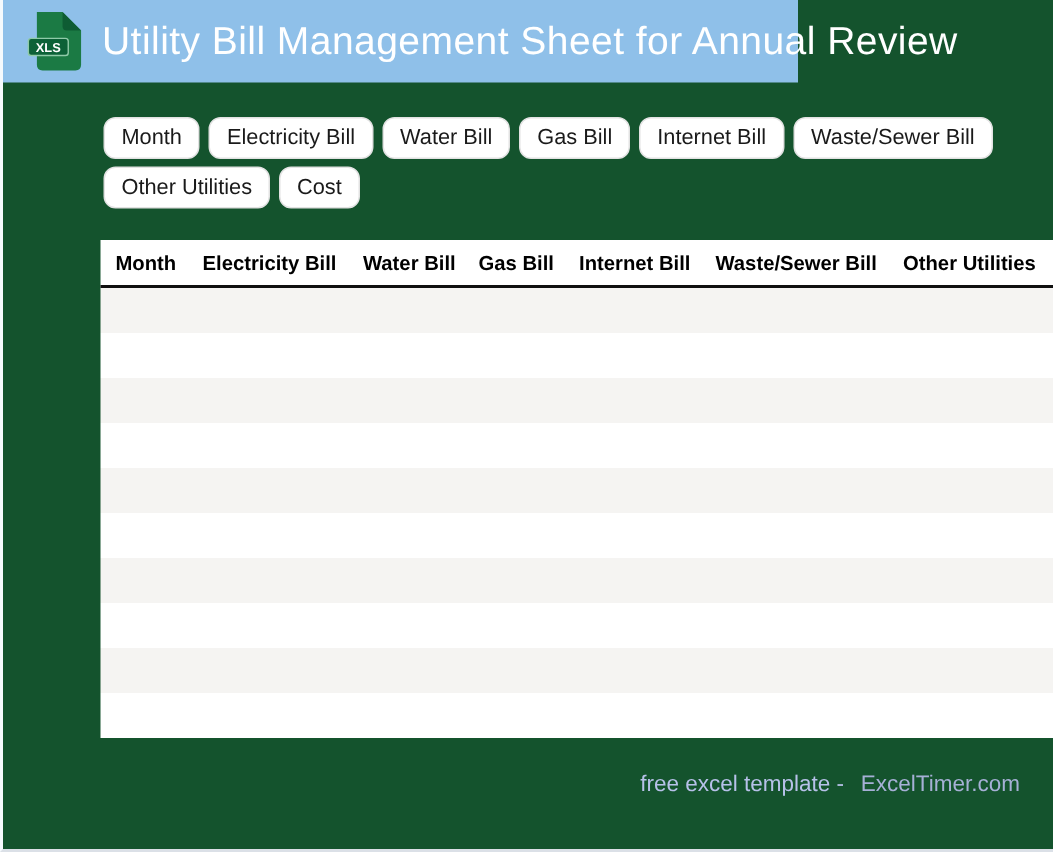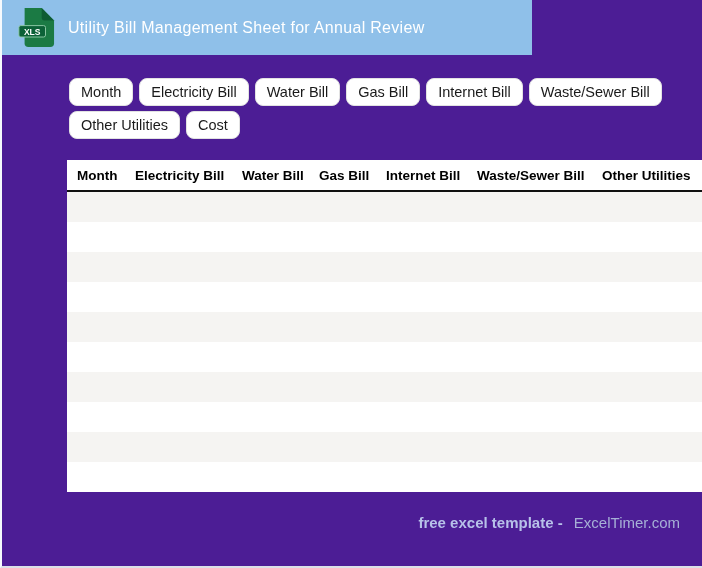--- a/index.html
+++ b/index.html
@@ -3,37 +3,37 @@
 <meta charset="utf-8">
 <style>
   html, body { margin: 0; padding: 0; }
   body {
     width: 702px; height: 568px; overflow: hidden;
     background: #ffffff;
     font-family: "Liberation Sans", sans-serif;
   }
   .page {
     position: relative; width: 702px; height: 568px;
-    background: #4c1d95; overflow: hidden;
+    background: #14532d; overflow: hidden;
     box-sizing: border-box;
     border-bottom: 2px solid #dbe0e7;
     border-left: 2px solid #f6fafd;
   }
   
   .header-bar {
     position: absolute; left: 0; top: 0;
     width: 530px; height: 55px;
     background: #8fc0e9;
     display: flex; align-items: center;
   }
   .file-icon { margin-left: 15px; flex: 0 0 auto; display: block; }
   .header-title {
     margin-left: 13px;
     color: #ffffff;
-    font-size: 16px; font-weight: 500; letter-spacing: 0.3px;
+    font-size: 26px; font-weight: 500; letter-spacing: 0.3px;
     white-space: nowrap;
   }
   
   .chips-row {
     position: absolute; left: 67px; top: 78px; width: 615px;
     display: flex; flex-wrap: wrap; gap: 5px 6px;
   }
   .chip {
     background: #ffffff;
     border: 1px solid #e2e2e2;
@@ -59,21 +59,21 @@
     white-space: nowrap; flex: 0 0 auto;
   }
   .trow { height: 30px; width: 100%; }
   .trow.odd  { background: #f5f4f2; }
   .trow.even { background: #ffffff; }
   
   .footer {
     position: absolute; right: 22px; top: 514px;
     font-size: 15px; text-align: right; white-space: nowrap;
   }
-  .footer .tagline { color: #b7c1e9; font-weight: 700; margin-top: 48px; }
+  .footer .tagline { color: #b7c1e9; font-weight: 400; margin-top: 48px; }
   .footer .brand   { color: #a6b0d6; font-weight: normal; margin-left: 7px; }
 </style>
 </head>
 <body>
 
 <div class="page">
 
   <div class="header-bar">
     <svg class="file-icon" width="38" height="41" viewBox="0 0 40 43">
       <path d="M8 1 h18 l13 13 v24 q0 4 -4 4 H12 q-4 0 -4 -4 z" fill="#1b7a44"></path>

